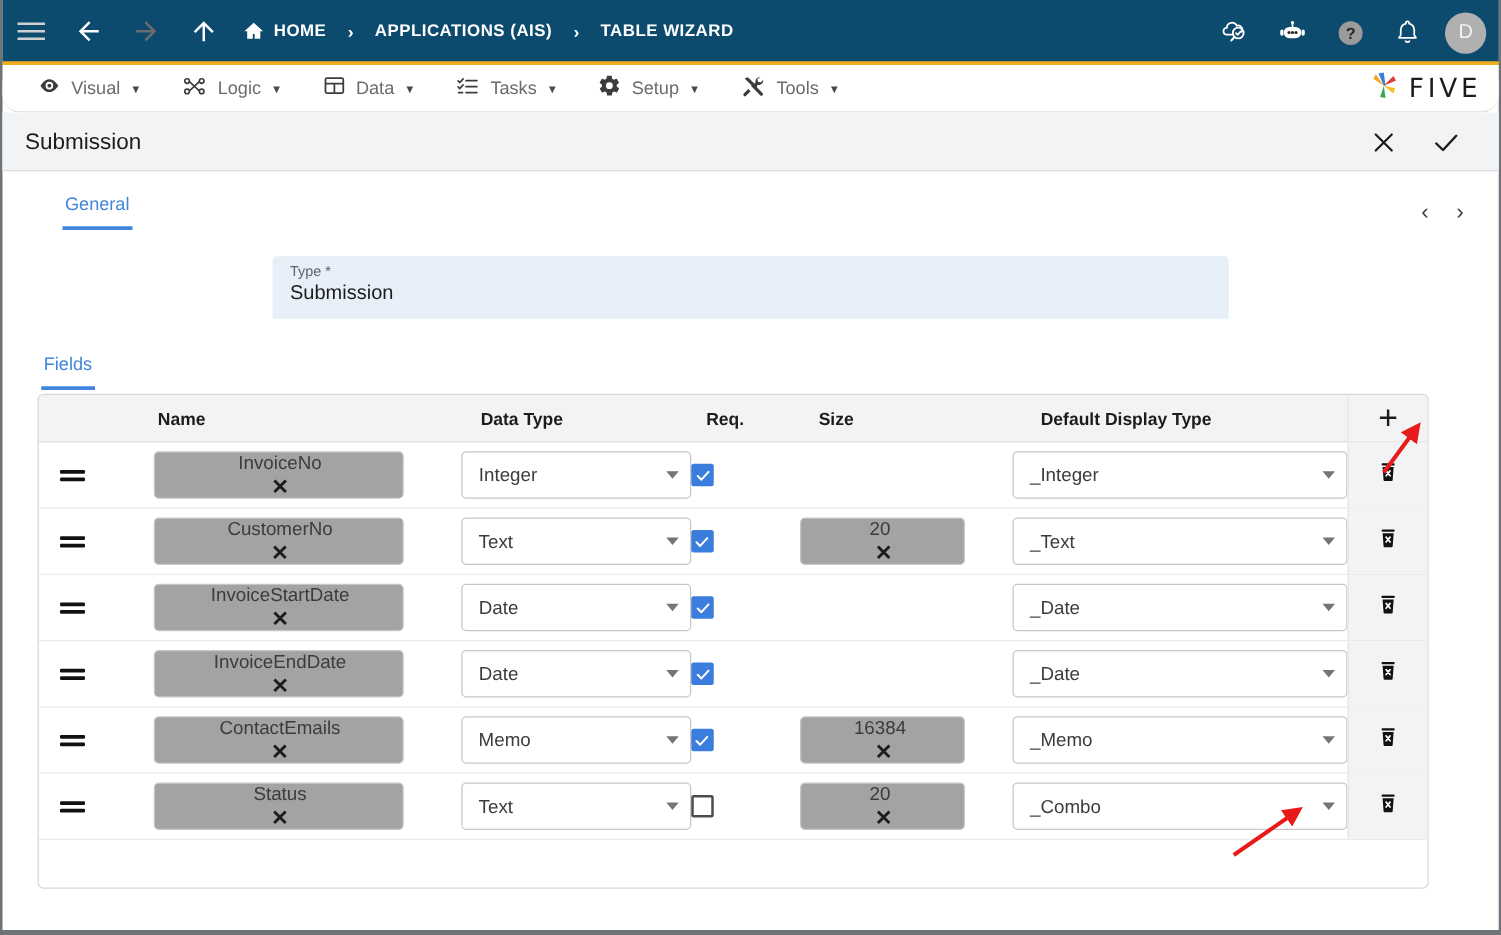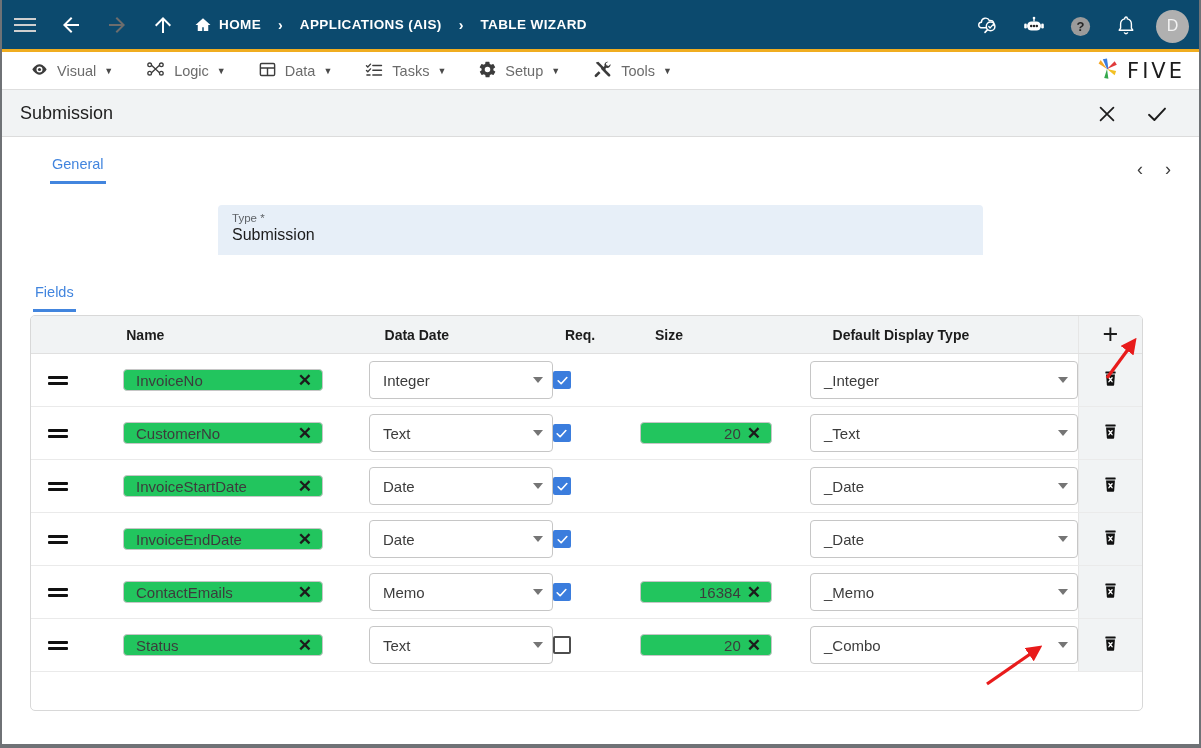--- a/index.html
+++ b/index.html
@@ -48,21 +48,21 @@
   .avatar {
     width: 33px; height: 33px; border-radius: 50%;
     background: #b0b0b0; color: #f3f3f3;
     display: flex; align-items: center; justify-content: center;
     font-size: 16px; margin-left: 4px;
   }
 
   
   .menubar {
     height: 38px; background: #fff; display: flex; align-items: center;
-    border-bottom: 1px solid #dedede; position: relative;
+    border-bottom: 1px solid #dedede; position: relative; border-radius: 14px;
   }
   .menu-item {
     display: flex; align-items: center; gap: 8px;
     padding: 0 10px; margin-left: 12px;
     color: #6b6b6b; font-size: 14.5px; height: 38px; cursor: default;
   }
   .menu-item:first-child { margin-left: 18px; }
   .caret { font-size: 9px; color: #4a4a4a; }
   .brand {
     position: absolute; right: 14px; top: 50%; transform: translateY(-50%);
@@ -129,23 +129,23 @@
   .c-req    { width: 60px; display:flex; justify-content:flex-start; }
   .c-size   { width: 165px; }
   .c-ddt    { width: 287px; }
   .c-act    { width: 64px; background:#f1f3f4; height:100%;
               display:flex; align-items:center; justify-content:center;
               border-left:1px solid #e6e6e6; flex:0 0 64px; }
 
   .pad-l { padding-left: 4px; margin-left: 34px; }
 
   .txtinput {
-    height: 22px; border: 1px solid #c6c6c6; border-radius: 4px;
-    display: flex; align-items: center; background: #22c55e;
-    padding: 0 10px 0 12px; font-size: 15px; color: #3c3c3c;
+    height: 38px; border: 1px solid #c6c6c6; border-radius: 4px;
+    display: flex; align-items: center; background: #a3a3a3;
+    padding: 0 10px 0 12px; font-size: 15px; color: #3c3c3c; flex-direction: column;
   }
   .txtinput .v { flex: 1; }
   .txtinput .x { color:#1c1c1c; font-size:17px; line-height:1; cursor:pointer; font-weight:600; }
   .in-name { width: 200px; }
   .in-size { width: 132px; }
   .in-size .v { text-align: right; padding-right: 6px; }
 
   .selinput {
     width: 184px; height: 38px; border: 1px solid #c6c6c6; border-radius: 4px;
     display: flex; align-items: center; background: #fff;
@@ -374,21 +374,21 @@
 
     <div class="fieldstab">
       <div class="tab">Fields</div>
     </div>
 
     <div class="tbl">
 
       <div class="trow head">
         <div class="c-drag"></div>
         <div class="c-name th pad-l">Name</div>
-        <div class="c-type th pad-l">Data Date</div>
+        <div class="c-type th pad-l">Data Type</div>
         <div class="c-req th">Req.</div>
         <div class="c-size th pad-l">Size</div>
         <div class="c-ddt th pad-l">Default Display Type</div>
         <div class="c-act">
           <span class="plus">+</span>
         </div>
       </div>
 
       <div id="rows-host">
           <div class="trow">

